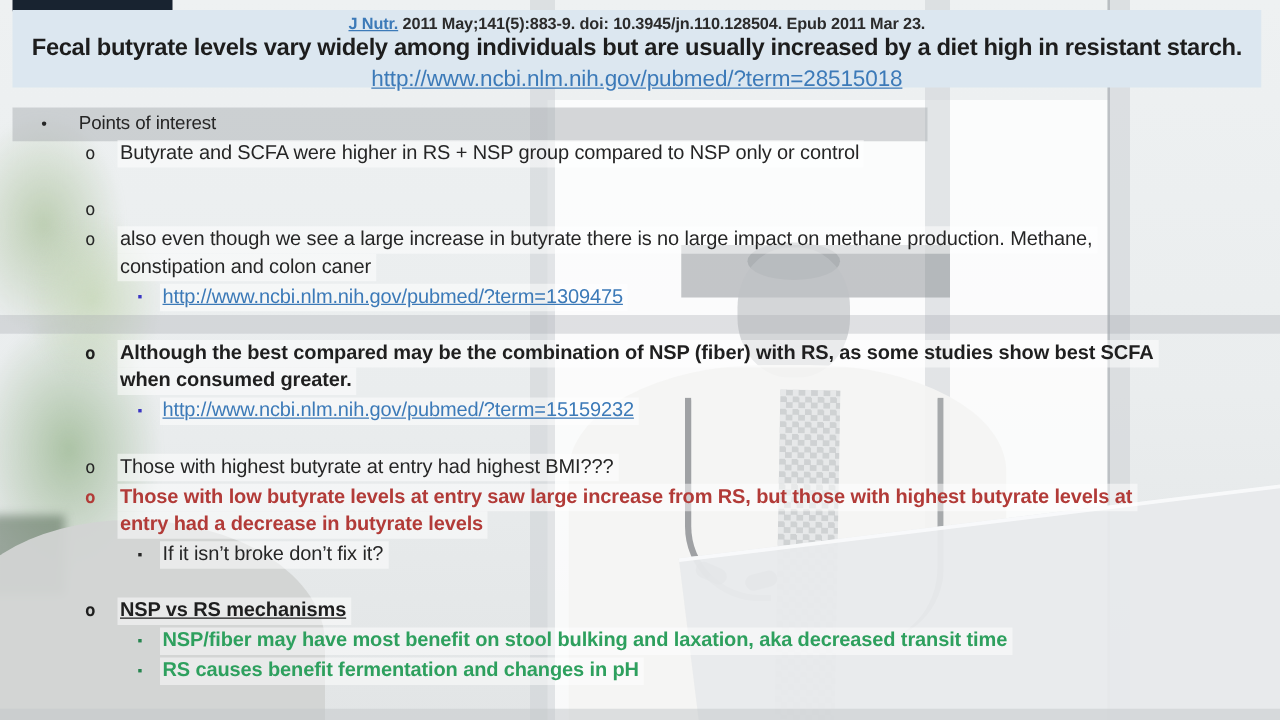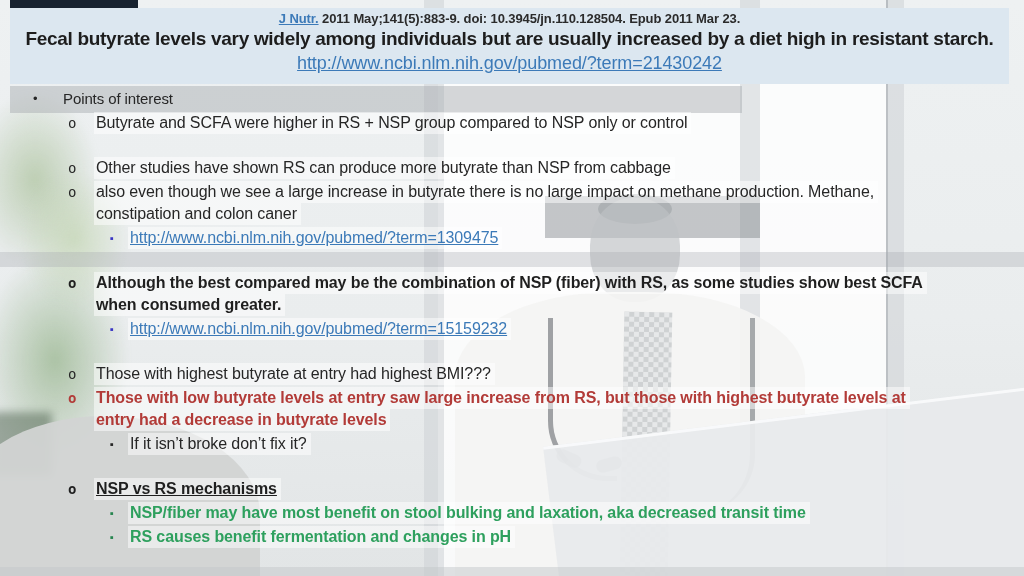--- a/index.html
+++ b/index.html
@@ -32,21 +32,21 @@
   .ear1{left:556px;top:452px;width:26px;height:13px;background:rgba(120,125,130,0.55);border-radius:7px;transform:rotate(24deg);}
   .ear2{left:596px;top:458px;width:26px;height:13px;background:rgba(120,125,130,0.55);border-radius:7px;transform:rotate(-14deg);}
   .desk{right:-70px;bottom:-50px;width:540px;height:210px;background:rgba(232,234,236,0.95);
         transform:rotate(-7deg);border-top:3px solid rgba(250,251,252,0.9);}
   .chair{left:-40px;bottom:-30px;width:300px;height:190px;background:rgba(210,212,211,0.95);border-radius:48% 52% 0 0;}
   .band-heading{left:10px;top:86px;width:732px;height:27px;background:rgba(164,169,174,0.45);}
   .band-mid{left:0;top:252px;width:1024px;height:15px;background:rgba(164,169,174,0.32);}
   .band-bottom{left:0;bottom:0;width:1024px;height:9px;background:rgba(196,199,202,0.5);}
   .topbar{left:10px;top:0;width:128px;height:9px;background:#182330;}
   
-  .header{left:10px;top:8px;right:15px;height:76px;background:var(--header_bg,#dce7f0);
+  .header{left:10px;top:8px;right:15px;height:62px;background:var(--header_bg,#dce7f0);
           text-align:center;z-index:3;}
   .cite{font-size:13px;font-weight:600;color:#2b2b2b;padding-top:3px;}
   .cite a{color:var(--link,#3c7ab8);text-decoration:underline;cursor:pointer;}
   .title{font-size:19px;font-weight:bold;color:#1d1d1d;letter-spacing:-0.3px;margin-top:2px;}
   .mainlink{display:inline-block;font-size:18px;color:var(--link,#3c7ab8);text-decoration:underline;margin-top:3px;cursor:pointer;}
   
   .content{left:0;top:0;width:1024px;padding-top:88px;z-index:2;}
   .row{display:flex;line-height:22px;margin-bottom:2px;font-size:16px;color:#262626;}
   .l1{padding-left:33px;} .l1 .bu{width:28px;font-size:13px;}
   .l2{padding-left:68px;} .l2 .bu{width:26px;font-family:"DejaVu Sans Mono",monospace;font-size:14px;}
@@ -95,40 +95,39 @@
     <div class="abs band-mid"></div>
     <div class="abs band-bottom"></div>
     <div class="abs topbar"></div>
   </div>
 
   <header class="abs header">
     <div class="cite">
       <a>J Nutr.</a><span> 2011 May;141(5):883-9. doi: 10.3945/jn.110.128504. Epub 2011 Mar 23.</span>
     </div>
     <div class="title">Fecal butyrate levels vary widely among individuals but are usually increased by a diet high in resistant starch.</div>
-    <a class="mainlink">http://www.ncbi.nlm.nih.gov/pubmed/?term=21430242</a>
+    <a class="mainlink">http://www.ncbi.nlm.nih.gov/pubmed/?term=28515018</a>
   </header>
 
   <main class="abs content">
 
     <div class="row l1">
       <span class="bu">•</span>
       <span class="txt heading-txt">Points of interest</span>
     </div>
 
     <div class="row l2">
       <span class="bu">o</span>
       <span class="txt">Butyrate and SCFA were higher in RS + NSP group compared to NSP only or control</span>
     </div>
 
     <div class="gap"></div>
 
     <div class="row l2">
       <span class="bu">o</span>
-      <span class="txt">Other studies have shown RS can produce more butyrate than NSP from cabbage</span>
     </div>
 
     <div class="row l2">
       <span class="bu">o</span>
       <span class="lines">
         <span>also even though we see a large increase in butyrate there is no large impact on methane production.  Methane,</span>
         <span>constipation and colon caner</span>
       </span>
     </div>
 

